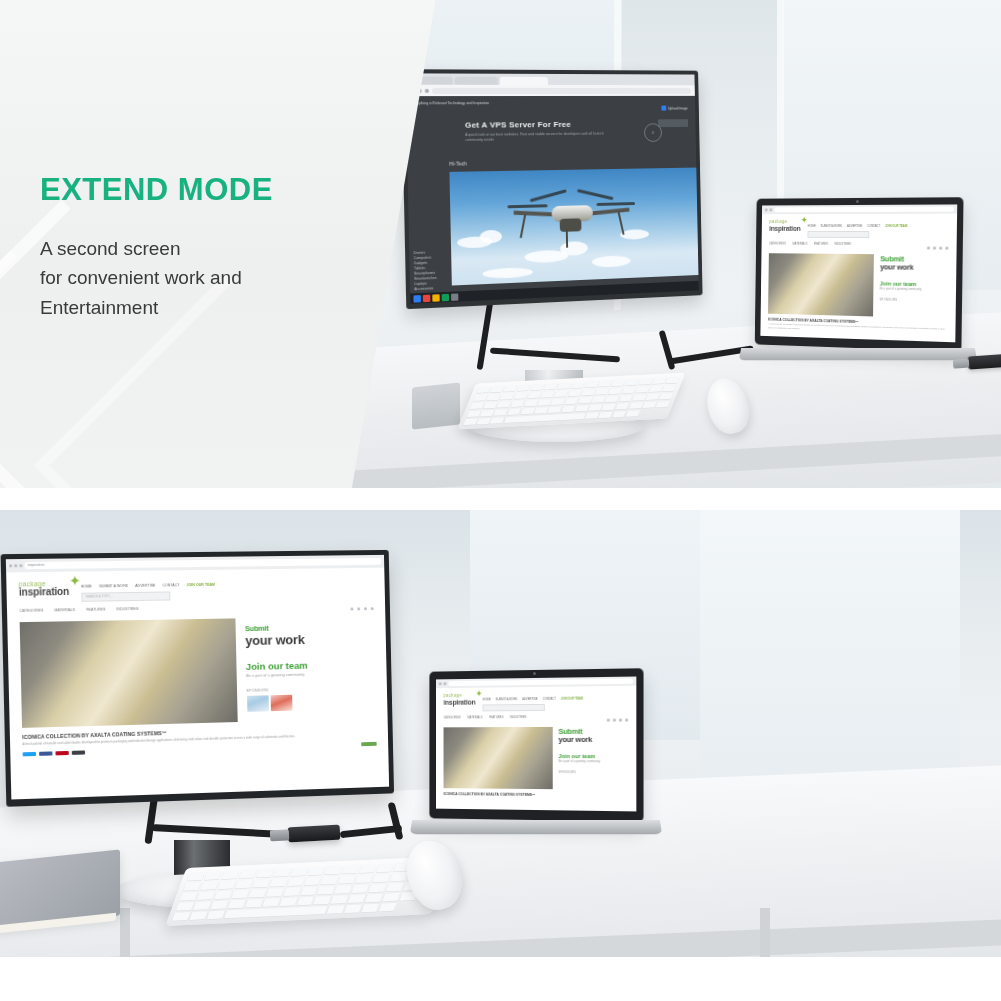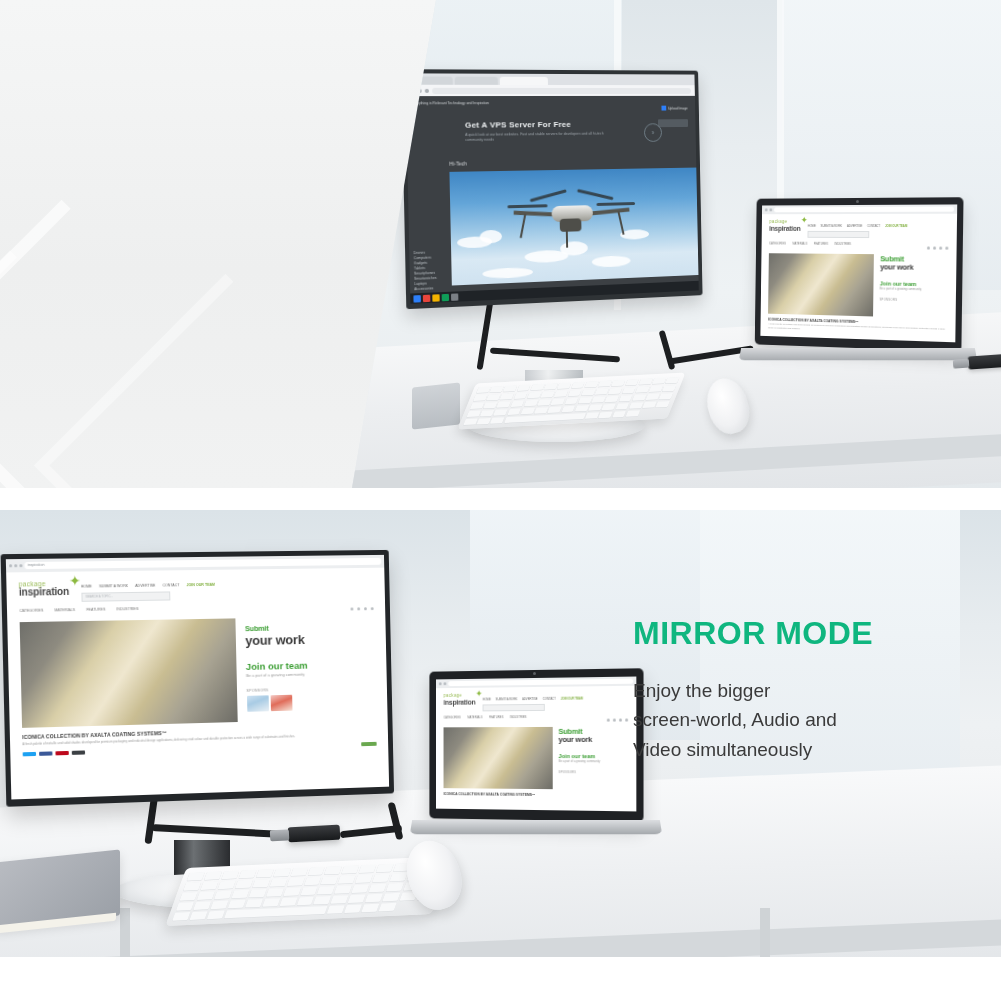--- a/index.html
+++ b/index.html
@@ -417,20 +417,26 @@
             </div>
         </div>
       </div>
       <div class="mouse1"></div>
     </div>
 
     <svg class="chev chev-outer" width="140" height="470" viewBox="0 0 140 470">
       <polyline points="118,6 14,232 118,462" fill="none" stroke="#a5ddc8" stroke-width="15"></polyline>
     </svg>
 
+    <div class="extend-text">
+      <h1 class="h-title" style="color:#17b27f">EXTEND MODE</h1>
+      <p class="h-sub" style="white-space:pre-line">A second screen
+for convenient work and
+Entertainment</p>
+    </div>
   </div>
 
   <div class="gap"></div>
 
   <div class="panel-mirror">
     <div class="room2"></div>
     <div class="w2a"></div>
     <div class="w2b"></div>
     <div class="desk2"></div>
     <div class="desk2-edge"></div>
@@ -568,26 +574,20 @@
                 <div class="c4">SPONSORS</div>
               </div>
             </div>
             <div class="pi-cap">ICONICA COLLECTION BY AXALTA COATING SYSTEMS™</div>
           </div>
         </div>
       </div>
       <div class="lap2-base"></div>
     </div>
 
-    <div class="mirror-text" style="position:absolute;right:38px;top:105px;width:330px">
-      <h1 class="h-title" style="color:#0fb67f">MIRROR MODE</h1>
-      <p class="h-sub" style="white-space:pre-line">Enjoy the bigger
-screen-world, Audio and
-Video simultaneously</p>
-    </div>
   </div>
 
   <div class="dongle2">
     <div class="tip"></div>
   </div>
   <div class="kb2">
     <div class="keys">
       <div class="krow">
           <i class="k"></i>
           <i class="k"></i>

